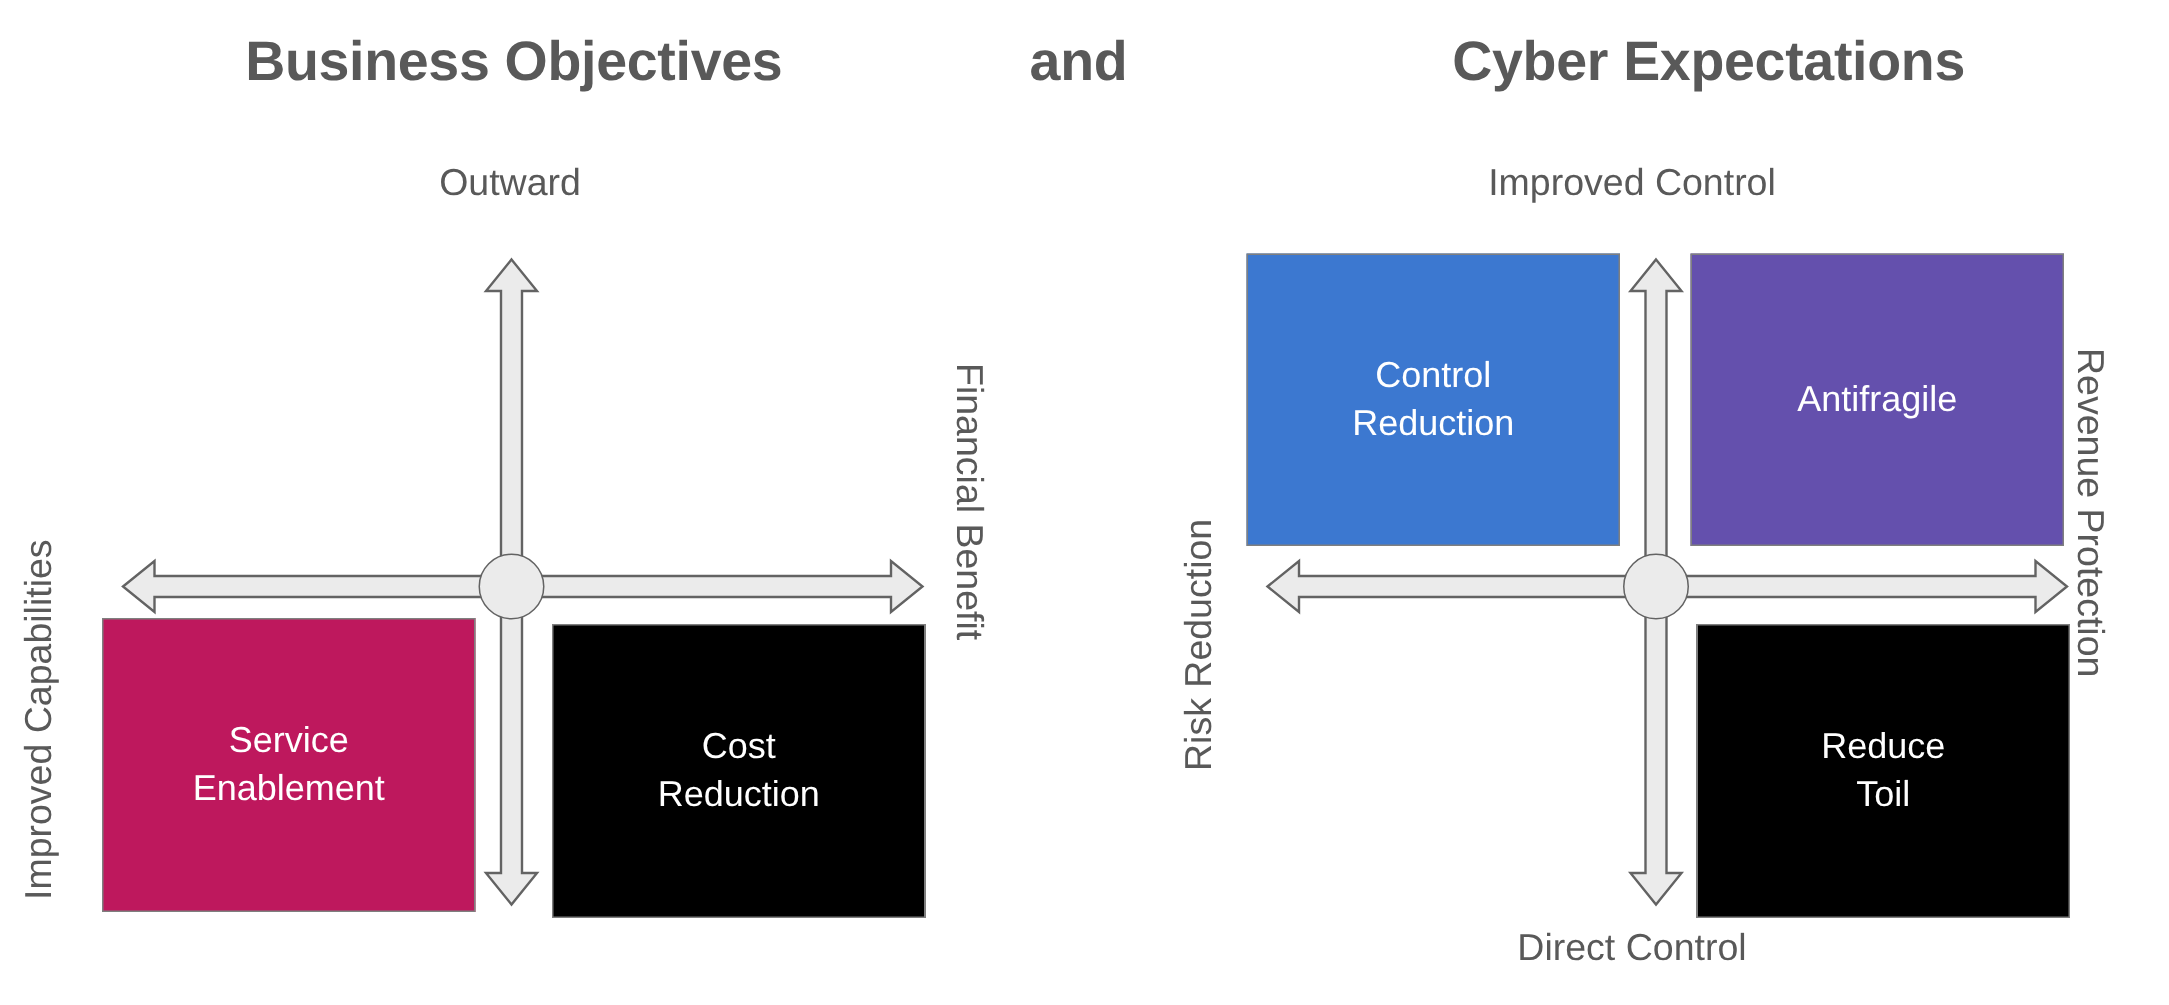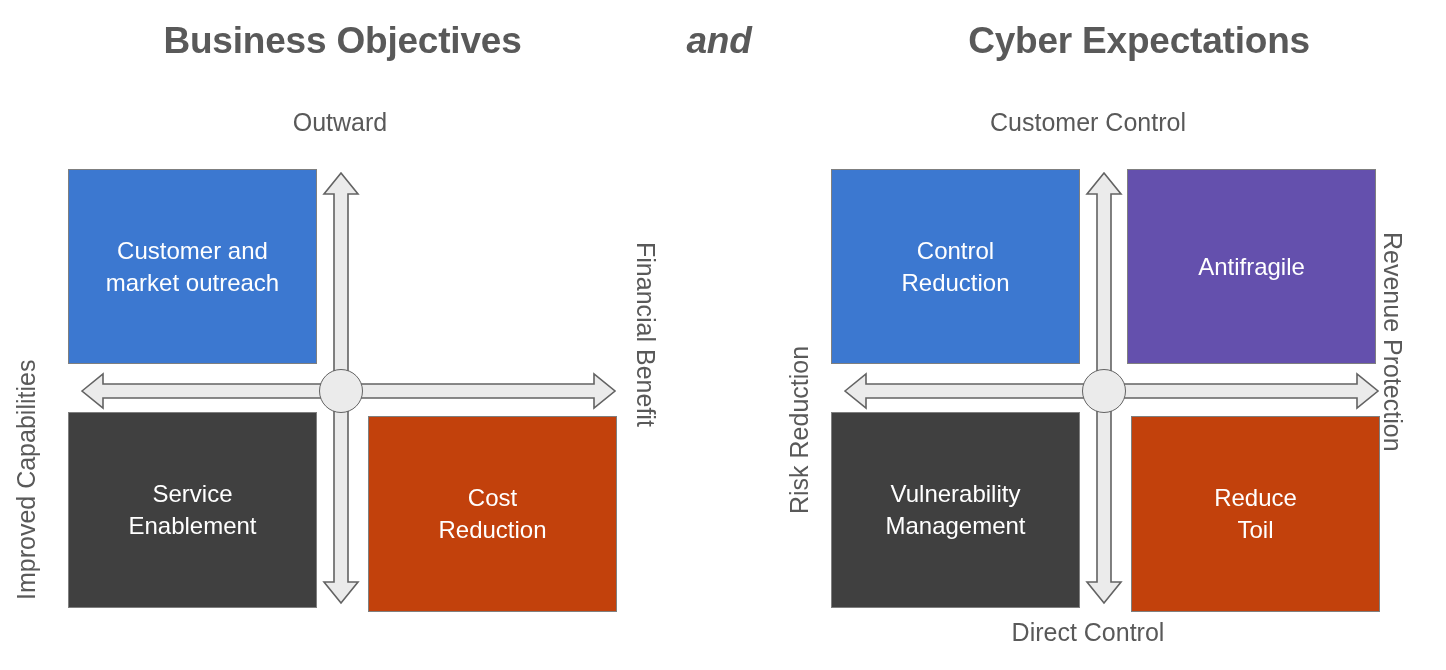--- a/index.html
+++ b/index.html
@@ -15,21 +15,21 @@
   
   .title{
     position:absolute;
     font-size:37px;
     font-weight:bold;
     color:#595959;
     white-space:nowrap;
     letter-spacing:-0.2px;
   }
   .title-left{left:130px;top:16px;width:425px;text-align:center;}
-  .title-and{left:653px;top:16px;width:132px;text-align:center;font-style:italic;}
+  .title-and{left:653px;top:16px;width:132px;text-align:center;}
   .title-right{left:890px;top:16px;width:420px;text-align:right;}
 
   
   .panel{position:absolute;top:0;width:723px;height:670px;}
   .panel-left{left:0;}
   .panel-right{left:723px;}
 
   
   .qbox{
     position:absolute;
@@ -39,22 +39,22 @@
     align-items:center;
     justify-content:center;
     color:#ffffff;
     font-size:24px;
     line-height:1.33;
     text-align:center;
     white-space:pre-line;
   }
   .c-blue{background:#3c78d0;}
   .c-purple{background:#6450ad;}
-  .c-green{background:#404040;}
-  .c-orange{background:#c2410c;}
+  .c-green{background:#be185d;}
+  .c-orange{background:#000000;}
 
   
   .axis-v, .axis-h{position:absolute;}
   .axis-svg{display:block;}
 
   .hub{
     position:absolute;
     border-radius:50%;
     background:#ebebeb;
     border:1.6px solid #636363;
@@ -84,22 +84,20 @@
 
   <div class="panel panel-left">
 
     <div class="ax-label ax-top" style="left:180px;top:104px;width:320px;">Outward</div>
 
 
     <div class="ax-label rot-ccw" style="left:12px;top:596px;">Improved Capabilities</div>
 
     <div class="ax-label rot-cw" style="left:660px;top:238px;">Financial Benefit</div>
 
-    <div class="qbox c-blue" style="left:68px;top:165px;width:249px;height:195px;">Customer and
-market outreach</div>
     <div class="qbox c-green" style="left:68px;top:408px;width:249px;height:196px;">Service
 Enablement</div>
     <div class="qbox c-orange" style="left:368px;top:412px;width:249px;height:196px;">Cost
 Reduction</div>
 
     <div class="axis-v" style="left:320px;top:166px;width:42px;height:436px;">
       <svg class="axis-svg" width="42" height="436" viewBox="0 0 42 436" xmlns="http://www.w3.org/2000/svg">
         <path d="M21 3 L38 24 L28 24 L28 412 L38 412 L21 433 L4 412 L14 412 L14 24 L4 24 Z" fill="#ebebeb" stroke="#636363" stroke-width="1.6" stroke-linejoin="miter"></path>
       </svg>
     </div>
@@ -108,33 +106,31 @@
       <svg class="axis-svg" width="539" height="42" viewBox="0 0 539 42" xmlns="http://www.w3.org/2000/svg">
         <path d="M3 21 L24 4 L24 14 L515 14 L515 4 L536 21 L515 38 L515 28 L24 28 L24 38 Z" fill="#ebebeb" stroke="#636363" stroke-width="1.6" stroke-linejoin="miter"></path>
       </svg>
     </div>
 
     <div class="hub" style="left:319px;top:365px;width:44px;height:44px;"></div>
   </div>
 
   <div class="panel panel-right">
 
-    <div class="ax-label ax-top" style="left:205px;top:104px;width:320px;">Customer Control</div>
+    <div class="ax-label ax-top" style="left:205px;top:104px;width:320px;">Improved Control</div>
 
     <div class="ax-label ax-bottom" style="left:205px;top:614px;width:320px;text-align:center;">Direct Control</div>
 
     <div class="ax-label rot-ccw" style="left:62px;top:510px;">Risk Reduction</div>
 
     <div class="ax-label rot-cw" style="left:684px;top:228px;">Revenue Protection</div>
 
     <div class="qbox c-blue" style="left:108px;top:165px;width:249px;height:195px;">Control
 Reduction</div>
     <div class="qbox c-purple" style="left:404px;top:165px;width:249px;height:195px;">Antifragile</div>
-    <div class="qbox c-green" style="left:108px;top:408px;width:249px;height:196px;">Vulnerability
-Management</div>
     <div class="qbox c-orange" style="left:408px;top:412px;width:249px;height:196px;">Reduce
 Toil</div>
 
     <div class="axis-v" style="left:360px;top:166px;width:42px;height:436px;">
       <svg class="axis-svg" width="42" height="436" viewBox="0 0 42 436" xmlns="http://www.w3.org/2000/svg">
         <path d="M21 3 L38 24 L28 24 L28 412 L38 412 L21 433 L4 412 L14 412 L14 24 L4 24 Z" fill="#ebebeb" stroke="#636363" stroke-width="1.6" stroke-linejoin="miter"></path>
       </svg>
     </div>
 
     <div class="axis-h" style="left:119px;top:366px;width:539px;height:42px;">

